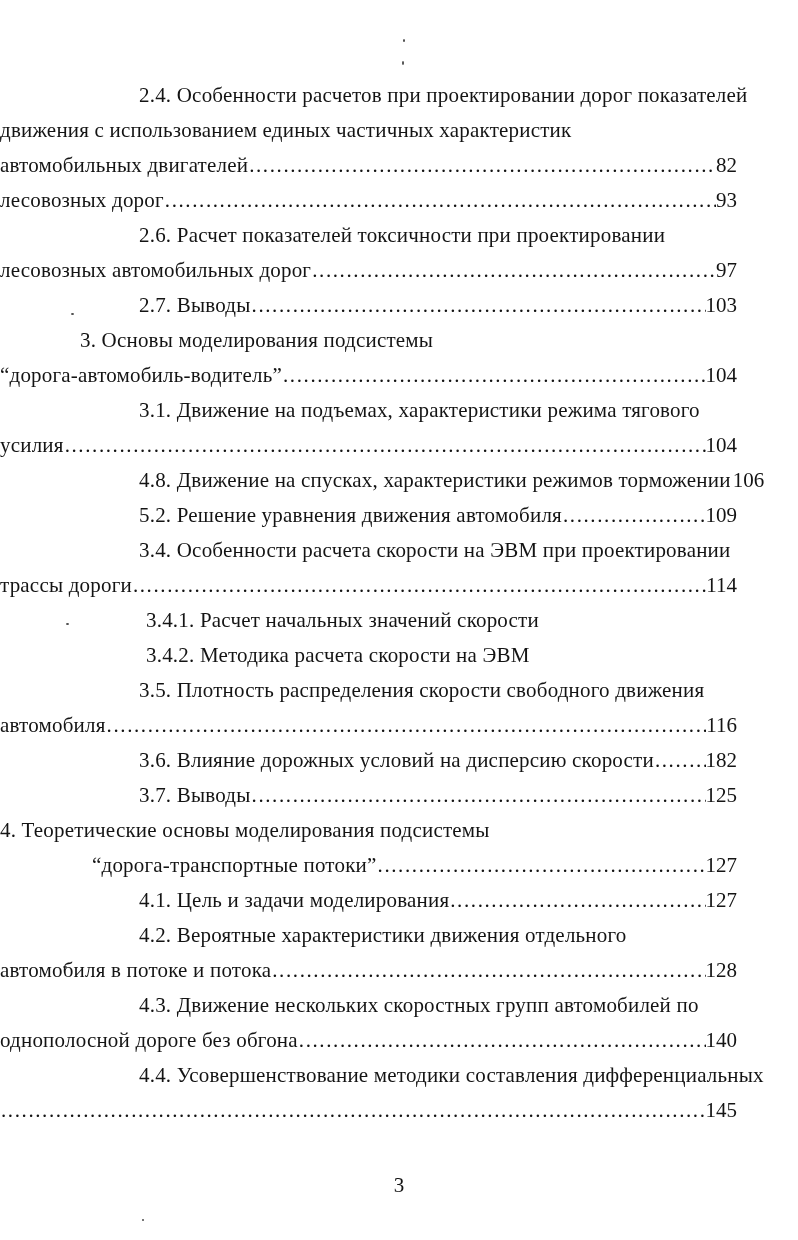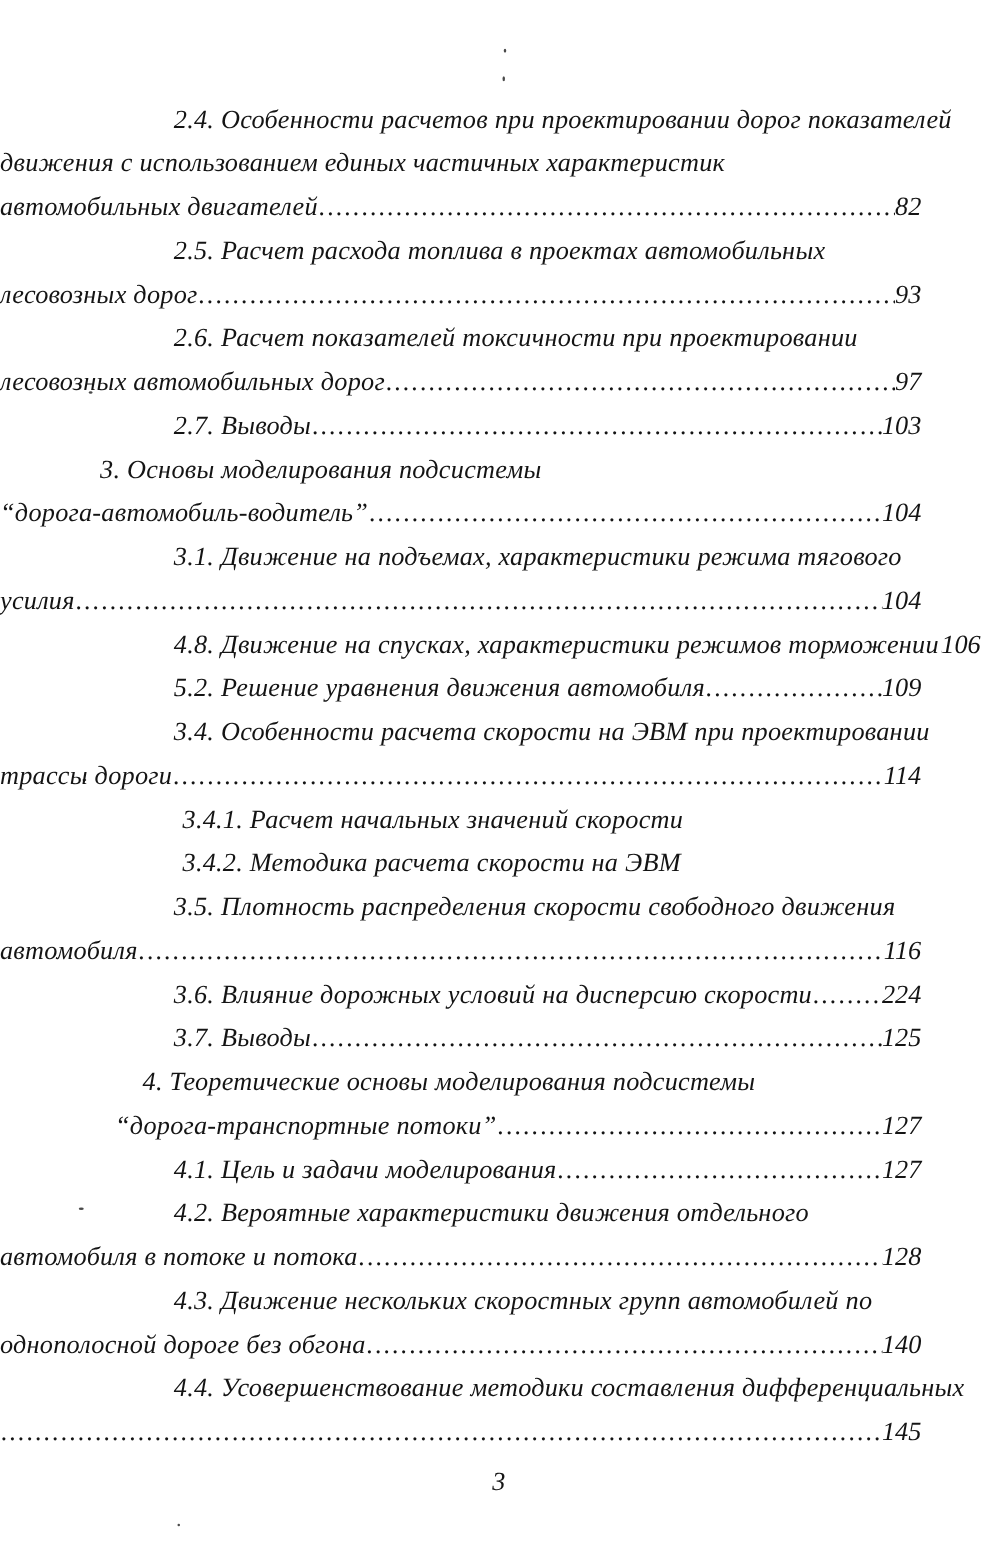--- a/index.html
+++ b/index.html
@@ -8,21 +8,20 @@
     background: #ffffff;
   }
   .page {
     position: relative;
     width: 798px;
     height: 1240px;
     background: #ffffff;
     overflow: hidden;
     font-family: "Liberation Serif", "DejaVu Serif", serif;
     color: #141414;
-    font-style: italic;
   }
   .toc {
     position: absolute;
     top: 78px;
     left: 0;
     right: 0;
   }
   .toc-line {
     display: flex;
     align-items: baseline;
@@ -45,21 +44,21 @@
     padding: 0 1px;
     min-width: 0;
   }
   .toc-line .pg {
     flex: 0 0 auto;
   }
   
   .lv-section    { padding-left: 139px; }
   .lv-subsection { padding-left: 146px; flex-direction: column; }
   .lv-chapter3   { padding-left: 80px; }
-  .lv-chapter4   { padding-left: 114px; }
+  .lv-chapter4   { }
   .lv-cont       { }
   .lv-cont4      { padding-left: 92px; }
 
   .footer-num {
     position: absolute;
     top: 1168px;
     left: 0;
     right: 0;
     text-align: center;
     font-size: 21px;
@@ -88,23 +87,20 @@
         <span class="t">2.4. Особенности расчетов при проектировании дорог показателей</span>
       </div>
       <div class="toc-line lv-cont">
         <span class="t">движения с использованием единых частичных характеристик</span>
       </div>
       <div class="toc-line lv-cont">
         <span class="t">автомобильных двигателей</span>
         <span class="dots">................................................................................................................................................................</span>
         <span class="pg">82</span>
       </div>
-      <div class="toc-line lv-section">
-        <span class="t">2.5. Расчет расхода топлива в проектах автомобильных</span>
-      </div>
       <div class="toc-line lv-cont">
         <span class="t">лесовозных дорог</span>
         <span class="dots">................................................................................................................................................................</span>
         <span class="pg">93</span>
       </div>
       <div class="toc-line lv-section">
         <span class="t">2.6. Расчет показателей токсичности при проектировании</span>
       </div>
       <div class="toc-line lv-cont">
         <span class="t">лесовозных автомобильных дорог</span>
@@ -164,21 +160,21 @@
         <span class="t">3.5. Плотность распределения скорости свободного движения</span>
       </div>
       <div class="toc-line lv-cont">
         <span class="t">автомобиля</span>
         <span class="dots">................................................................................................................................................................</span>
         <span class="pg">116</span>
       </div>
       <div class="toc-line lv-section">
         <span class="t">3.6. Влияние дорожных условий на дисперсию скорости</span>
         <span class="dots">................................................................................................................................................................</span>
-        <span class="pg">224</span>
+        <span class="pg">182</span>
       </div>
       <div class="toc-line lv-section">
         <span class="t">3.7. Выводы</span>
         <span class="dots">................................................................................................................................................................</span>
         <span class="pg">125</span>
       </div>
       <div class="toc-line lv-chapter4">
         <span class="t">4. Теоретические основы моделирования подсистемы</span>
       </div>
       <div class="toc-line lv-cont4">

